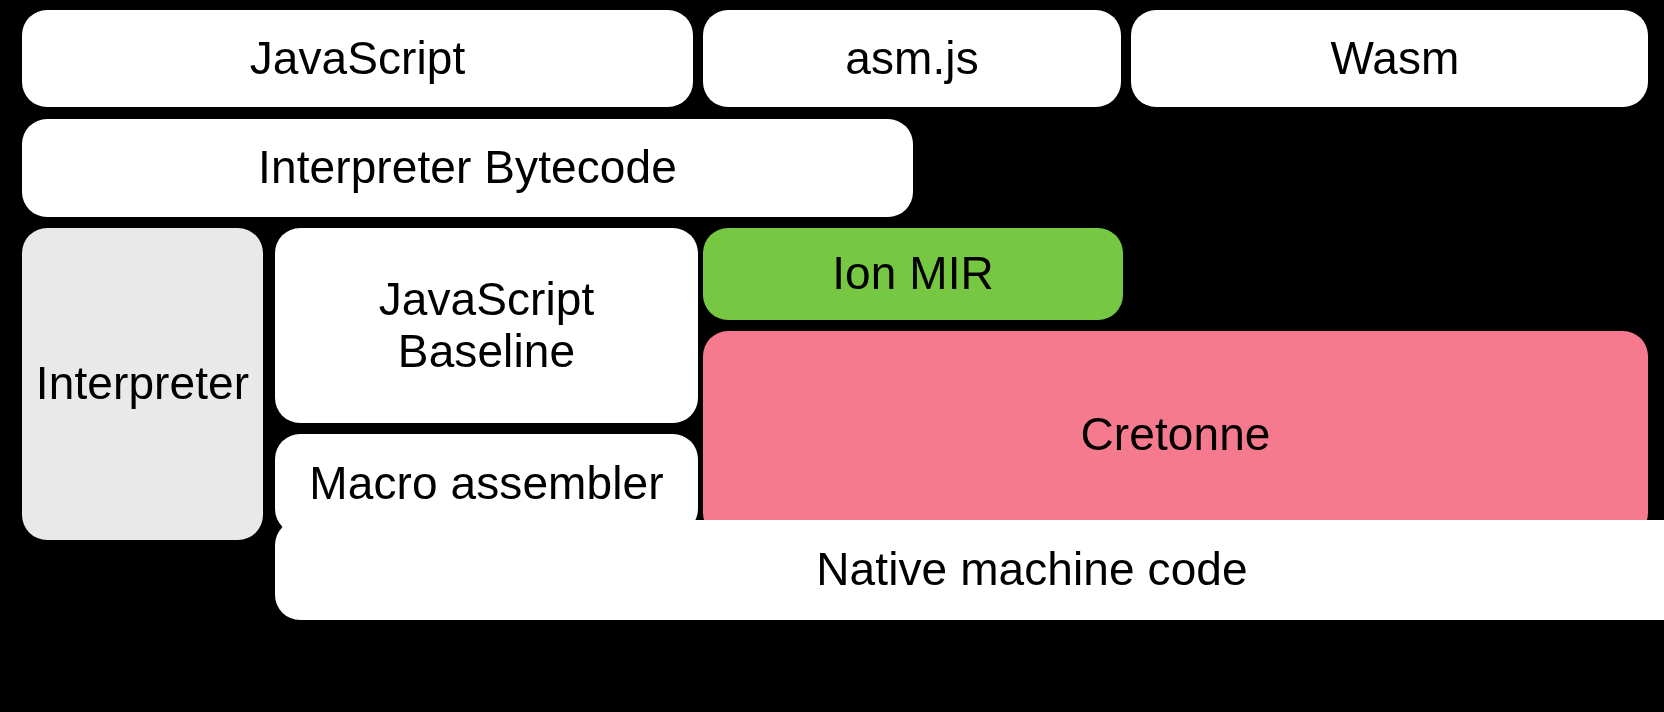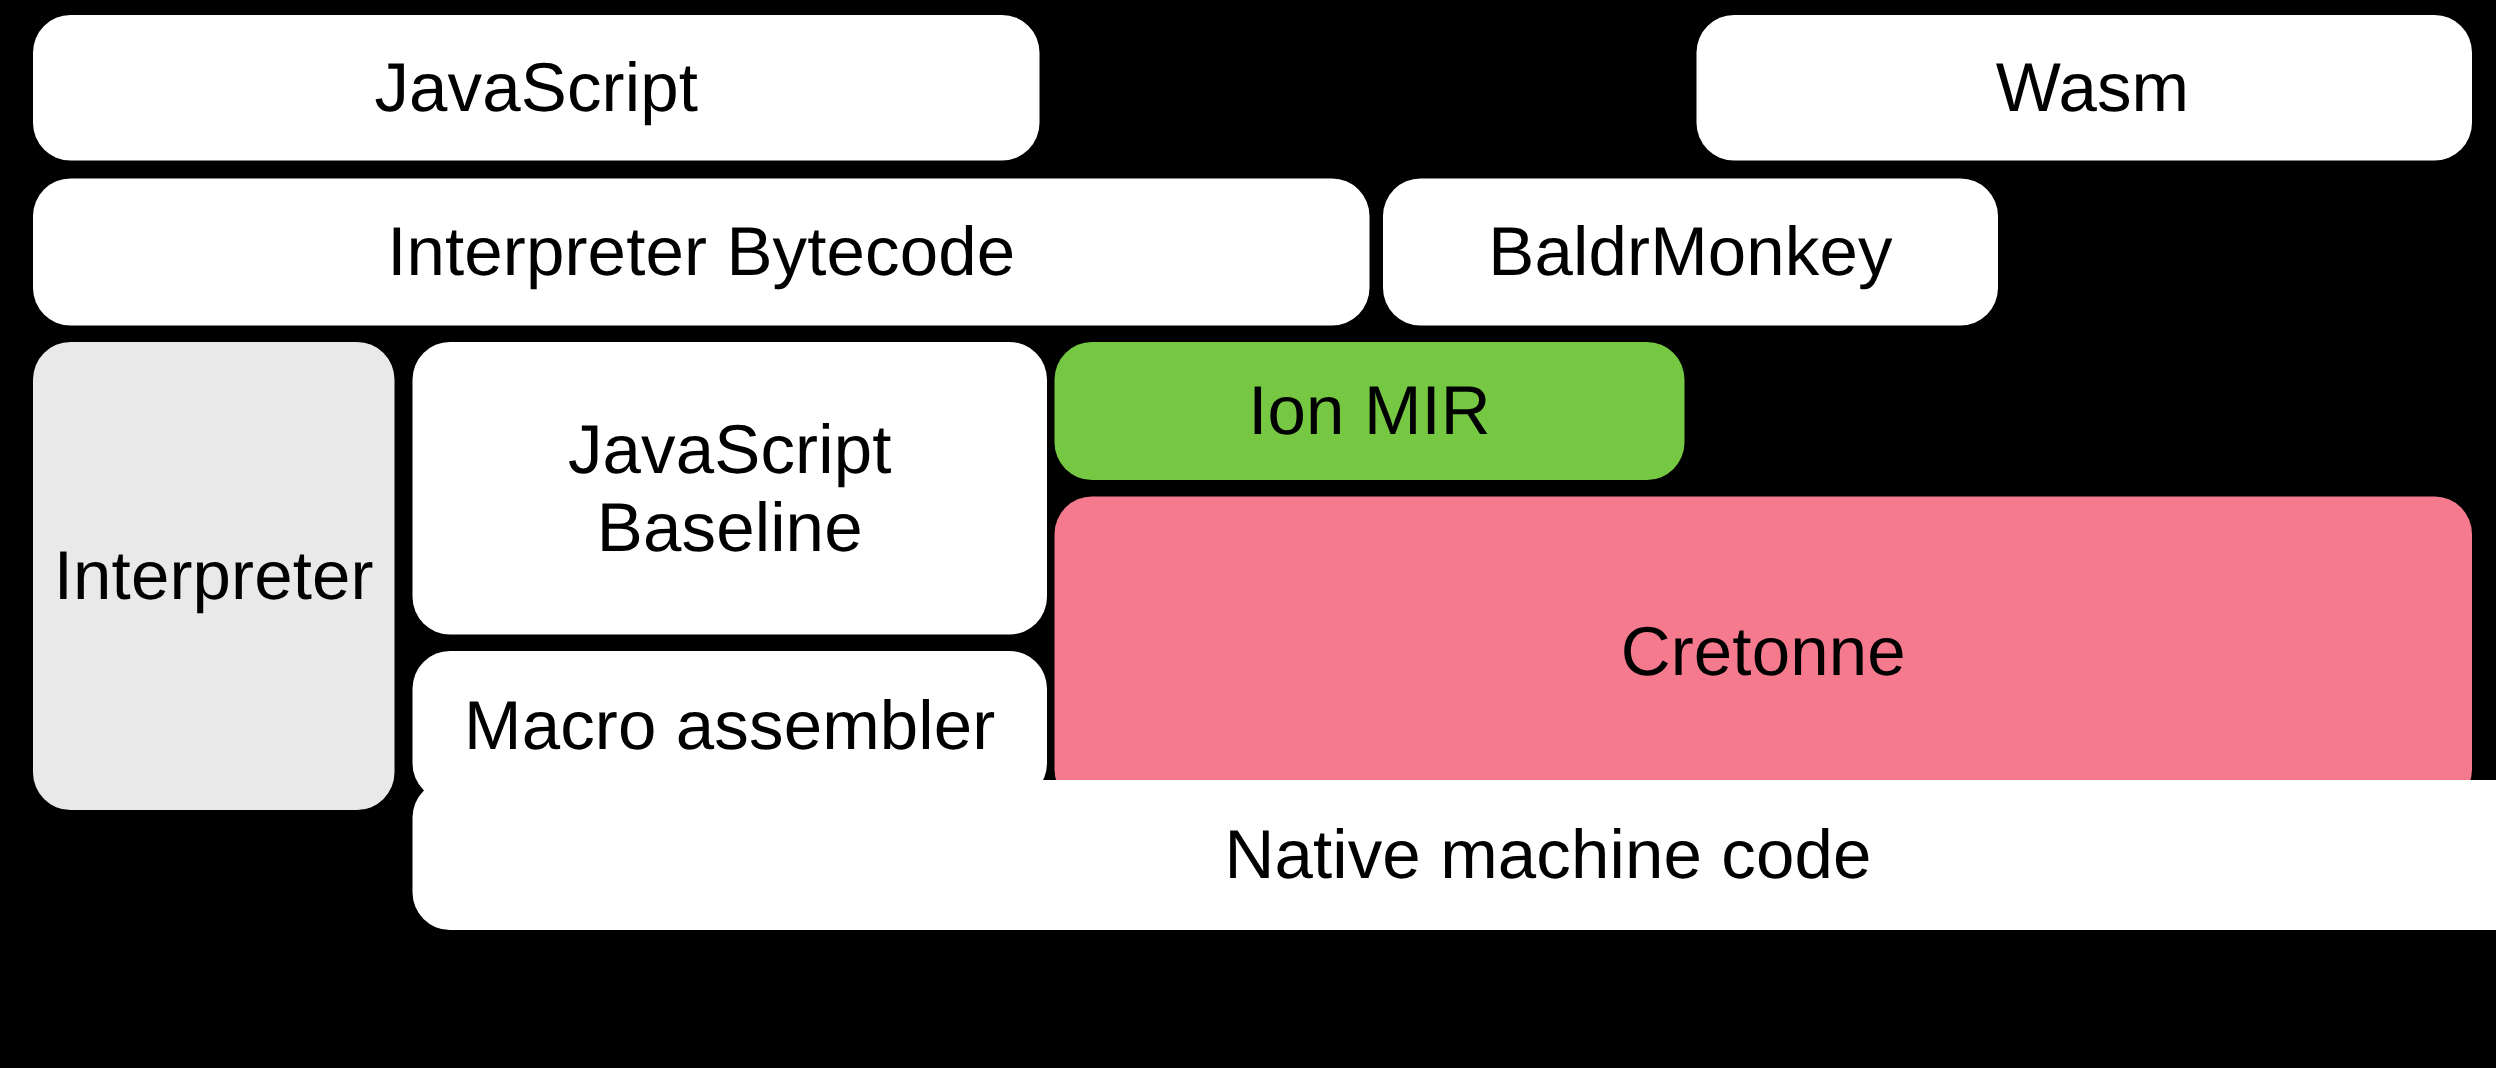--- a/index.html
+++ b/index.html
@@ -35,23 +35,23 @@
   .fill-white { background: #ffffff; }
   .fill-grey  { background: #e9e9e9; }
   .fill-green { background: #76c843; }
   .fill-pink  { background: #f57a8e; }
 </style>
 </head>
 <body>
 
 <div id="stage" style="background: rgb(0, 0, 0);">
     <div class="node fill-white" style="left: 22px; top: 10px; width: 671px; height: 97px;">JavaScript</div>
+    <div class="node fill-white" style="left: 703px; top: 10px; width: 418px; height: 97px;">asm.js</div>
     <div class="node fill-white" style="left: 1131px; top: 10px; width: 517px; height: 97px; padding-left: 21px;">Wasm</div>
     <div class="node fill-white" style="left: 22px; top: 119px; width: 891px; height: 98px;">Interpreter Bytecode</div>
-    <div class="node fill-white" style="left: 922px; top: 119px; width: 410px; height: 98px;">BaldrMonkey</div>
     <div class="node fill-grey" style="left: 22px; top: 228px; width: 241px; height: 312px;">Interpreter</div>
     <div class="node fill-white" style="left: 275px; top: 228px; width: 423px; height: 195px;">JavaScript
 Baseline</div>
     <div class="node fill-pink" style="left: 703px; top: 331px; width: 945px; height: 207px;">Cretonne</div>
     <div class="node fill-green" style="left: 703px; top: 228px; width: 420px; height: 92px;">Ion MIR</div>
     <div class="node fill-white" style="left: 275px; top: 434px; width: 423px; height: 100px;">Macro assembler</div>
     <div class="node fill-white" style="left: 275px; top: 520px; width: 1514px; height: 100px;">Native machine code</div>
   </div>
 
 </body></html>

